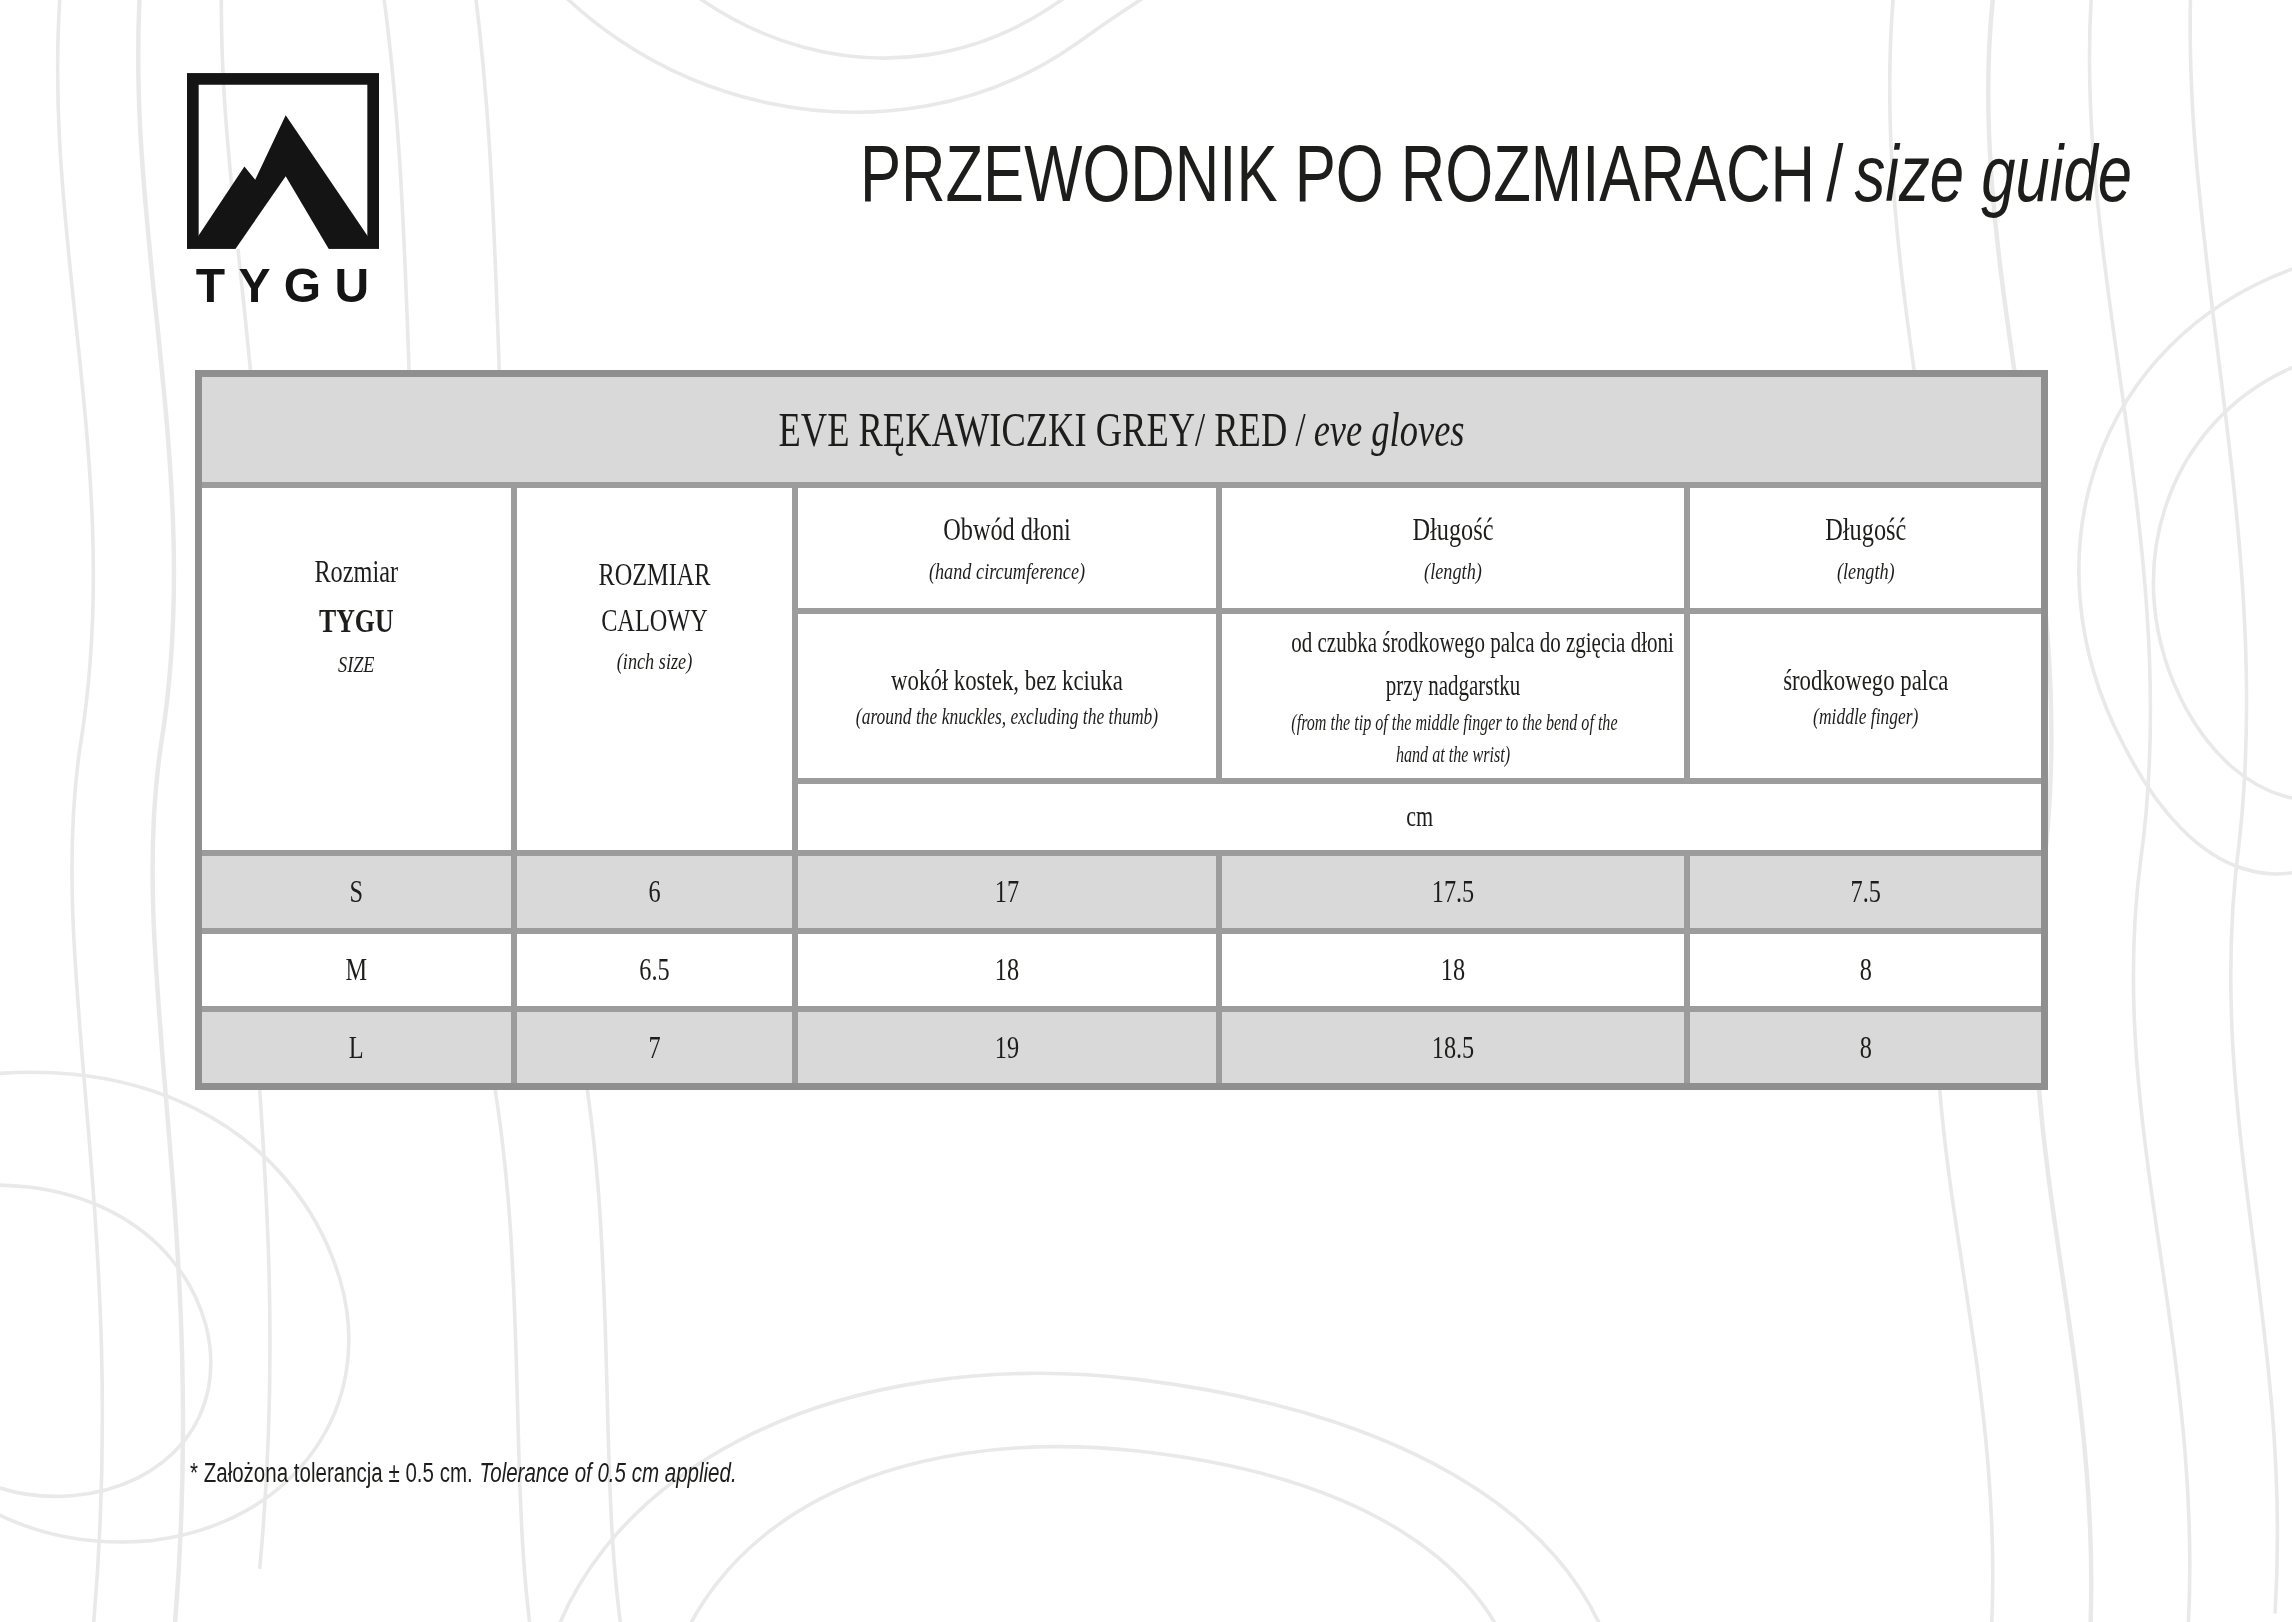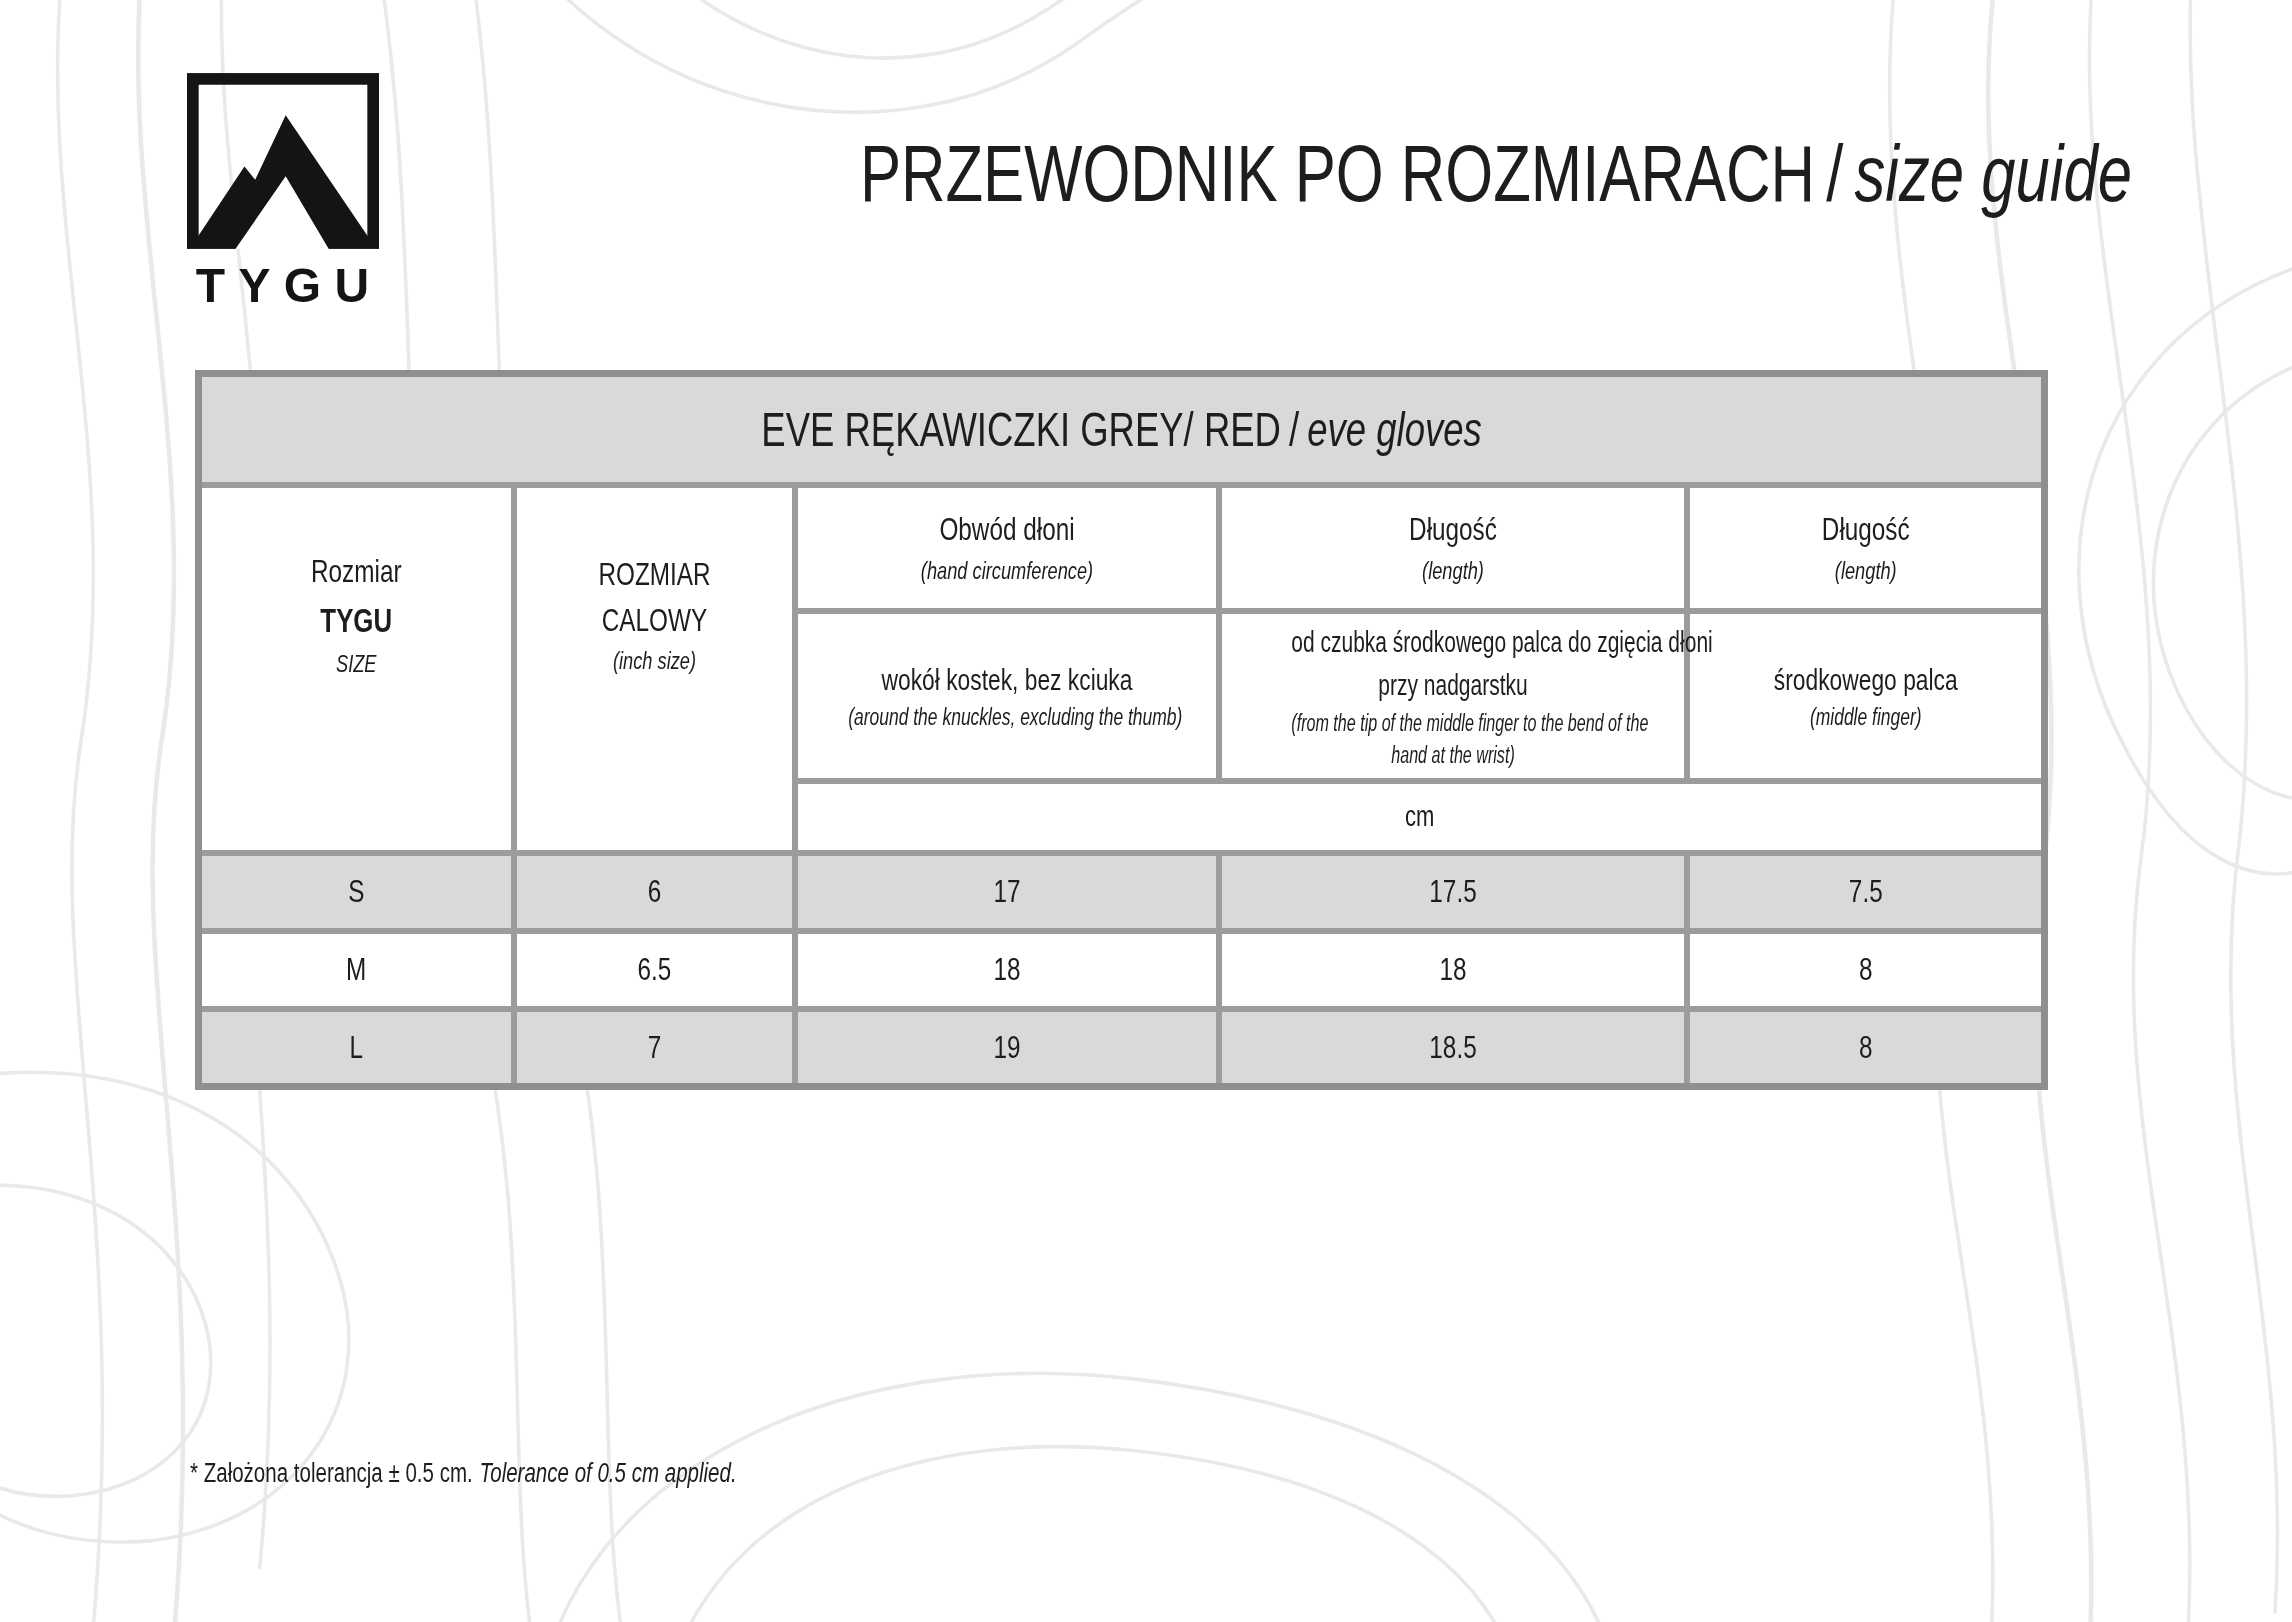--- a/index.html
+++ b/index.html
@@ -19,21 +19,21 @@
   .main-title .sep{margin:0 14.3px;}
   .it{font-style:italic;}
 
   
   .cnd{transform:scaleX(.76);transform-origin:50% 50%;}
   .cnd2{transform:scaleX(.70);transform-origin:50% 50%;}
 
   
   .size-table{position:absolute;left:195px;top:370px;width:1847px;
               border-collapse:collapse;table-layout:fixed;background:#fff;}
-  .size-table td{border:6.3px solid #9c9c9c;text-align:center;vertical-align:middle;padding:0;overflow:visible;}
+  .size-table td{border:6.3px solid #9c9c9c;text-align:center;vertical-align:middle;padding:0;overflow:visible;font-family:Liberation Serif, serif;}
   .size-table{border:7.2px solid #8f8f8f;}
   .shade{background:#d9d9d9;}
   tr.r-title{height:111px;}
   tr.r-h1{height:126px;}
   tr.r-h2{height:170px;}
   tr.r-unit{height:72px;}
   tr.r-data{height:78px;}
 
   .title-cell-text{font-size:48px;white-space:nowrap;}
   .title-cell-text .sep{margin:0 10.7px;}

